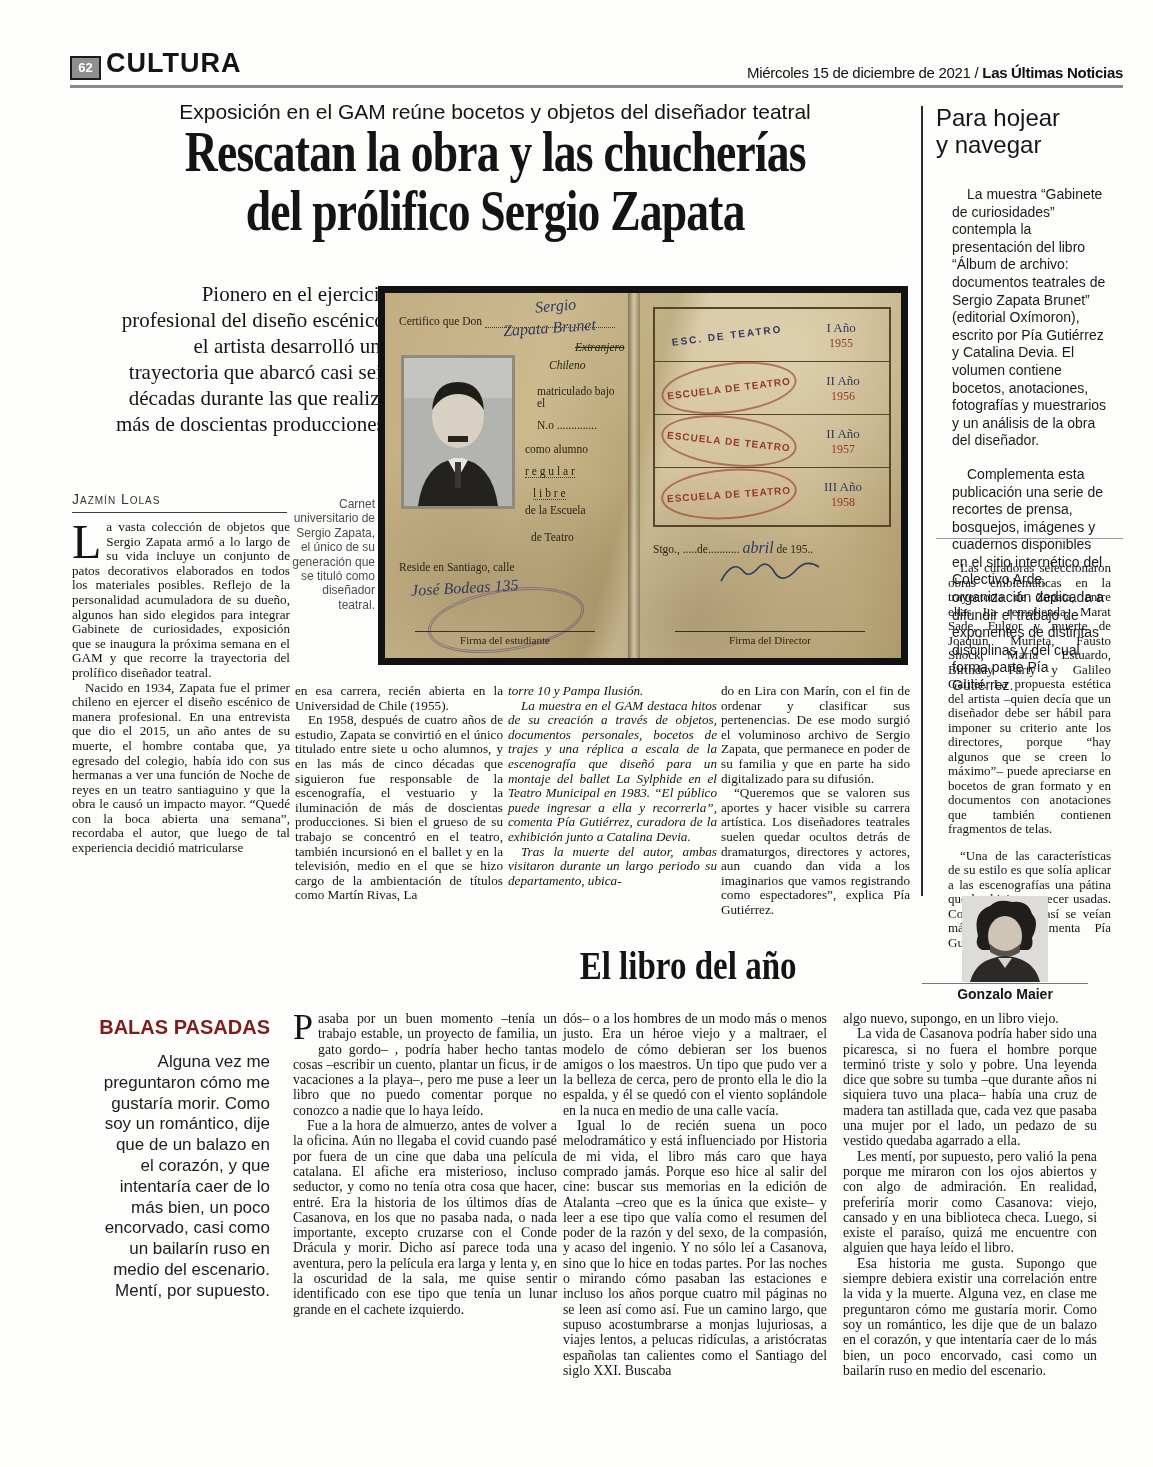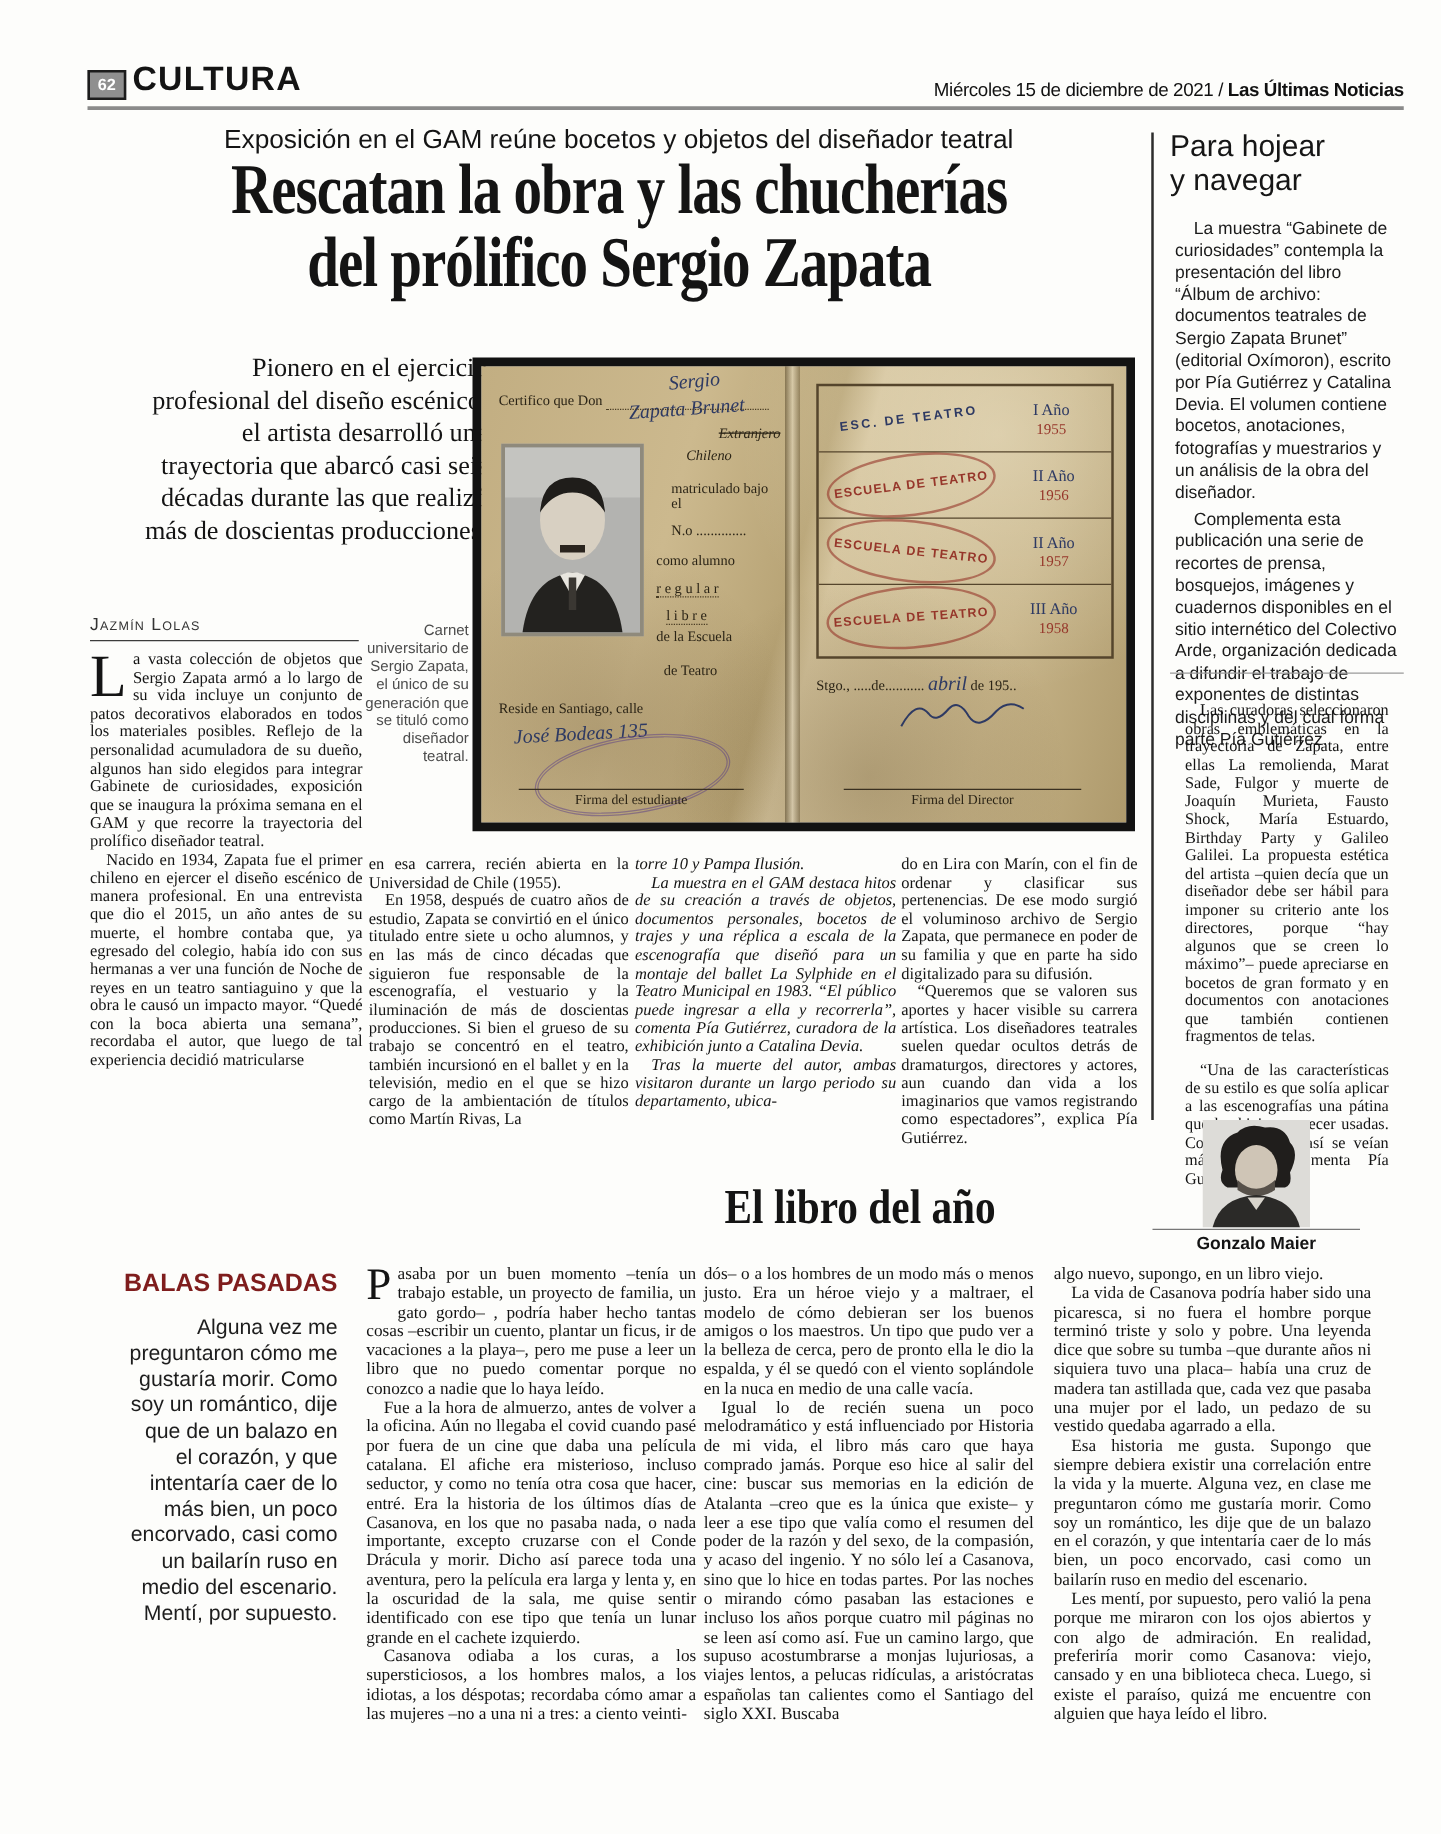--- a/index.html
+++ b/index.html
@@ -34,21 +34,21 @@
   .col1 { left:72px;  top:520px; width:218px; }
   .col2 { left:295px; top:684px; width:208px; }
   .col3 { left:508px; top:684px; width:209px;font-style:italic; }
   .col4 { left:721px; top:684px; width:189px; }
   .dropcap  { float:left; font-size:48px; line-height:40px; padding:2px 5px 0 0; }
   .dropcap2 { float:left; font-size:36px; line-height:29px; padding:2px 5px 0 0; }
 
   
   .sb-title { left:936px; top:104px; width:187px; font:24px/27px "Liberation Sans", sans-serif; color:#161616; }
   .sb-sans  { left:936px; top:170px; width:187px; font:14px/17.6px "Liberation Sans", sans-serif; color:#1a1a1a; }
-  .sb-sans p { margin:4px; text-indent:15px; }
+  .sb-sans p { margin:16px; text-indent:15px; }
   .sb-rule  { left:936px; top:538px; width:187px; height:1px; background:#9a9a9a; }
   .sb-serif { left:936px; top:549px; width:187px; }
   .sb-serif p { margin:12px; text-align:justify; font-size:13px; line-height:14.5px; }
   .sb-serif p.ind { text-indent:12px; }
 
   .author-photo { left:962px; top:896px; width:86px; height:86px; }
   .photo-rule { left:922px; top:983px; width:166px; height:1px; background:#777; }
   .author-name { left:922px; top:986px; width:166px; text-align:center;
                  font:bold 14px "Liberation Sans", sans-serif; }
 
@@ -237,26 +237,25 @@
 
   <div class="abs la-title">
     <div class="condense2">El libro del año</div>
   </div>
   <div class="abs bp-head">BALAS PASADAS</div>
   <div class="abs bp-quote">Alguna vez me preguntaron cómo me gustaría morir. Como soy un romántico, dije que de un balazo en el corazón, y que intentaría caer de lo más bien, un poco encorvado, casi como un bailarín ruso en medio del escenario. Mentí, por supuesto.</div>
 
   <div class="abs lbcol lb1">
     <p><span class="dropcap2">P</span><span>asaba por un buen momento –tenía un trabajo estable, un proyecto de familia, un gato gordo– , podría haber hecho tantas cosas –escribir un cuento, plantar un ficus, ir de vacaciones a la playa–, pero me puse a leer un libro que no puedo comentar porque no conozco a nadie que lo haya leído.</span></p>
     <p class="ind">Fue a la hora de almuerzo, antes de volver a la oficina. Aún no llegaba el covid cuando pasé por fuera de un cine que daba una película catalana. El afiche era misterioso, incluso seductor, y como no tenía otra cosa que hacer, entré. Era la historia de los últimos días de Casanova, en los que no pasaba nada, o nada importante, excepto cruzarse con el Conde Drácula y morir. Dicho así parece toda una aventura, pero la película era larga y lenta y, en la oscuridad de la sala, me quise sentir identificado con ese tipo que tenía un lunar grande en el cachete izquierdo.</p>
-    <p class="ind">Casanova odiaba a los curas, a los supersticiosos, a los hombres malos, a los idiotas, a los déspotas; recordaba cómo amar a las mujeres –no a una ni a tres: a ciento veinti-</p>
   </div>
   <div class="abs lbcol lb2">
     <p>dós– o a los hombres de un modo más o menos justo. Era un héroe viejo y a maltraer, el modelo de cómo debieran ser los buenos amigos o los maestros. Un tipo que pudo ver a la belleza de cerca, pero de pronto ella le dio la espalda, y él se quedó con el viento soplándole en la nuca en medio de una calle vacía.</p>
     <p class="ind">Igual lo de recién suena un poco melodramático y está influenciado por Historia de mi vida, el libro más caro que haya comprado jamás. Porque eso hice al salir del cine: buscar sus memorias en la edición de Atalanta –creo que es la única que existe– y leer a ese tipo que valía como el resumen del poder de la razón y del sexo, de la compasión, y acaso del ingenio. Y no sólo leí a Casanova, sino que lo hice en todas partes. Por las noches o mirando cómo pasaban las estaciones e incluso los años porque cuatro mil páginas no se leen así como así. Fue un camino largo, que supuso acostumbrarse a monjas lujuriosas, a viajes lentos, a pelucas ridículas, a aristócratas españolas tan calientes como el Santiago del siglo XXI. Buscaba</p>
   </div>
   <div class="abs lbcol lb3">
     <p>algo nuevo, supongo, en un libro viejo.</p>
     <p class="ind">La vida de Casanova podría haber sido una picaresca, si no fuera el hombre porque terminó triste y solo y pobre. Una leyenda dice que sobre su tumba –que durante años ni siquiera tuvo una placa– había una cruz de madera tan astillada que, cada vez que pasaba una mujer por el lado, un pedazo de su vestido quedaba agarrado a ella.</p>
+    <p class="ind">Les mentí, por supuesto, pero valió la pena porque me miraron con los ojos abiertos y con algo de admiración. En realidad, preferiría morir como Casanova: viejo, cansado y en una biblioteca checa. Luego, si existe el paraíso, quizá me encuentre con alguien que haya leído el libro.</p>
     <p class="ind">Esa historia me gusta. Supongo que siempre debiera existir una correlación entre la vida y la muerte. Alguna vez, en clase me preguntaron cómo me gustaría morir. Como soy un romántico, les dije que de un balazo en el corazón, y que intentaría caer de lo más bien, un poco encorvado, casi como un bailarín ruso en medio del escenario.</p>
-    <p class="ind">Les mentí, por supuesto, pero valió la pena porque me miraron con los ojos abiertos y con algo de admiración. En realidad, preferiría morir como Casanova: viejo, cansado y en una biblioteca checa. Luego, si existe el paraíso, quizá me encuentre con alguien que haya leído el libro.</p>
   </div>
 
 </div>
 
 </body></html>

